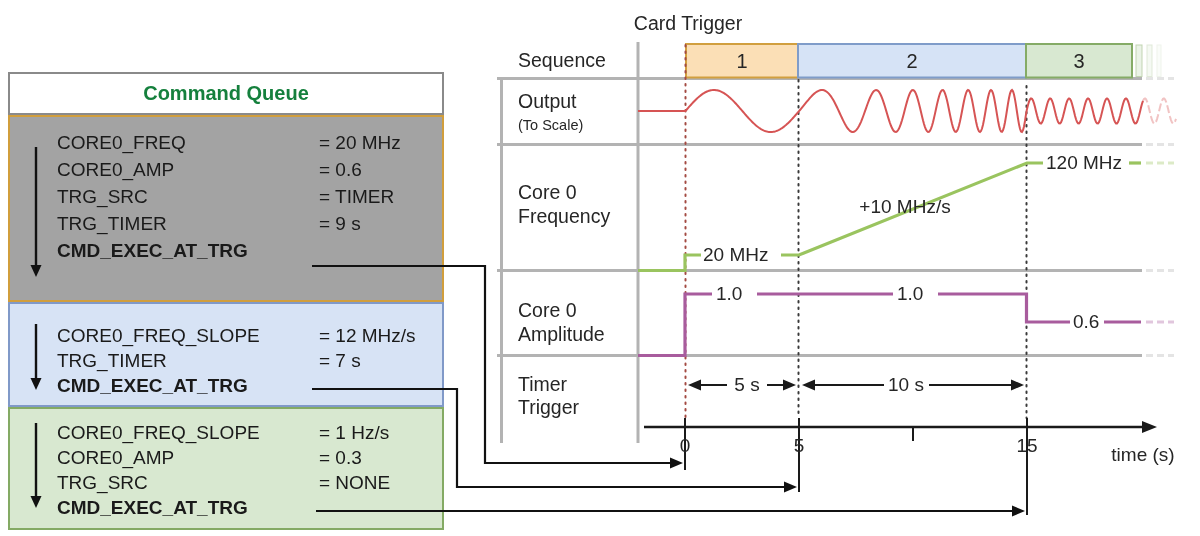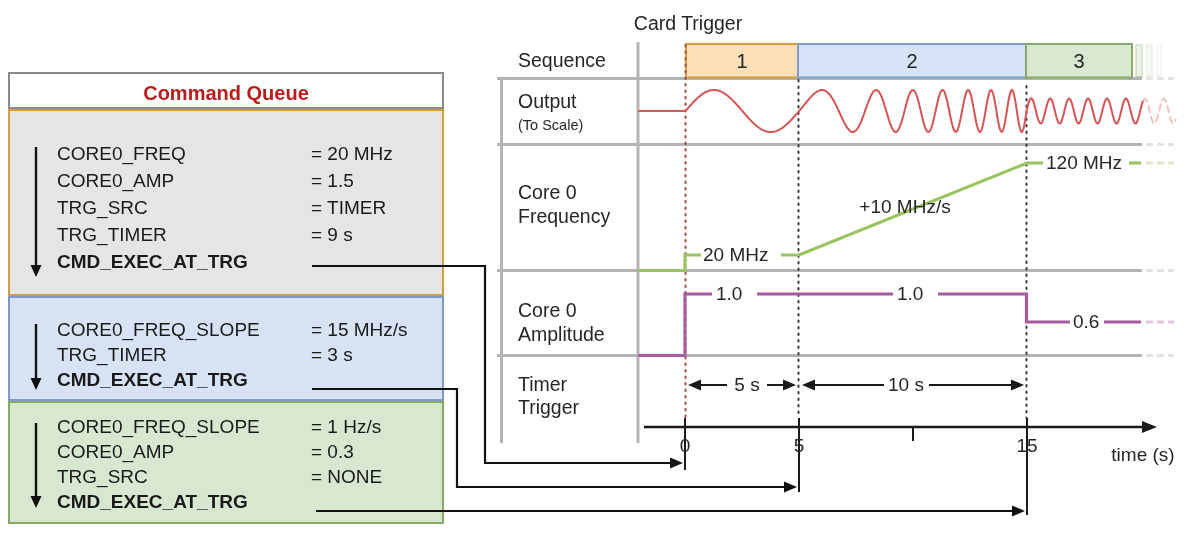--- a/index.html
+++ b/index.html
@@ -1,32 +1,32 @@
 <!DOCTYPE html>
 <html><head>
 <meta charset="utf-8">
 <style>
   html,body{margin:0;padding:0;background:#ffffff;}
   #canvas{position:relative;width:1200px;height:536px;background:#ffffff;overflow:hidden;
           font-family:"Liberation Sans",sans-serif;color:#1a1a1a;}
   
   .cq-box{position:absolute;left:8px;top:72px;width:436px;}
-  .cq-title{box-sizing:border-box;width:436px;height:37px;background:#ffffff;
+  .cq-title{box-sizing:border-box;width:436px;height:43px;background:#ffffff;
             border:2px solid #8a8a8a;font-weight:bold;font-size:20px;line-height:39px;
-            text-align:center;color:#b91c1c;}
+            text-align:center;color:#15803d;}
   .cq-block{box-sizing:border-box;position:relative;width:436px;padding-left:47px;}
-  .cq-orange{height:187px;background:#e5e5e5;border:2px solid #D19E3C;padding-top:29px;}
+  .cq-orange{height:187px;background:#a3a3a3;border:2px solid #D19E3C;padding-top:12px;}
   .cq-blue  {height:105px;background:#D7E3F5;border:2px solid #8099C8;padding-top:19px;}
   .cq-green {height:123px;background:#D8E8D0;border:2px solid #84AA64;padding-top:11px;}
   .cq-row{display:flex;font-size:19px;}
   .cq-orange .cq-row{line-height:27px;}
   .cq-blue   .cq-row{line-height:25px;}
   .cq-green  .cq-row{line-height:25px;}
   .cq-name{width:254px;white-space:nowrap;}
-  .cq-val{white-space:nowrap;}
+  .cq-val{white-space:nowrap;margin-left:8px;}
   .cq-exec{font-weight:bold;}
   
   #diagram{position:absolute;left:0;top:0;width:1200px;height:536px;pointer-events:none;}
   text{font-family:"Liberation Sans",sans-serif;fill:#262626;}
   .lbl{font-size:19.5px;}
   .sub{font-size:14.5px;}
   .ann{font-size:19px;}
   .num{font-size:20px;}
 </style>
 </head>
@@ -37,43 +37,43 @@
   <div class="cq-box">
     <div class="cq-title">Command Queue</div>
 
     <div class="cq-block cq-orange">
       <div class="cq-row">
         <span class="cq-name">CORE0_FREQ</span>
         <span class="cq-val">= 20 MHz</span>
       </div>
       <div class="cq-row">
         <span class="cq-name">CORE0_AMP</span>
-        <span class="cq-val">= 1.5</span>
+        <span class="cq-val">= 0.6</span>
       </div>
       <div class="cq-row">
         <span class="cq-name">TRG_SRC</span>
         <span class="cq-val">= TIMER</span>
       </div>
       <div class="cq-row">
         <span class="cq-name">TRG_TIMER</span>
         <span class="cq-val">= 9 s</span>
       </div>
       <div class="cq-row cq-exec">
         <span class="cq-name">CMD_EXEC_AT_TRG</span>
       </div>
     </div>
 
     <div class="cq-block cq-blue">
       <div class="cq-row">
         <span class="cq-name">CORE0_FREQ_SLOPE</span>
-        <span class="cq-val">= 15 MHz/s</span>
+        <span class="cq-val">= 12 MHz/s</span>
       </div>
       <div class="cq-row">
         <span class="cq-name">TRG_TIMER</span>
-        <span class="cq-val">= 3 s</span>
+        <span class="cq-val">= 7 s</span>
       </div>
       <div class="cq-row cq-exec">
         <span class="cq-name">CMD_EXEC_AT_TRG</span>
       </div>
     </div>
 
     <div class="cq-block cq-green">
       <div class="cq-row">
         <span class="cq-name">CORE0_FREQ_SLOPE</span>
         <span class="cq-val">= 1 Hz/s</span>

